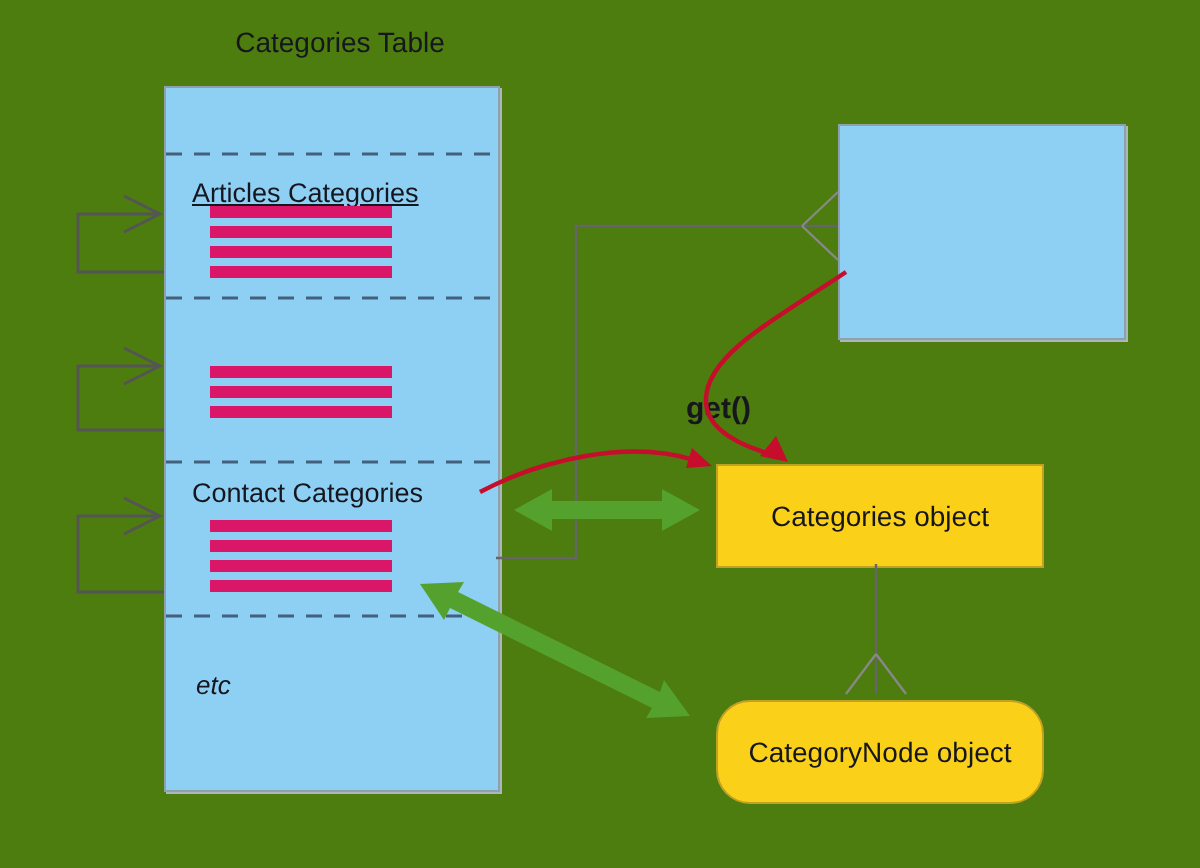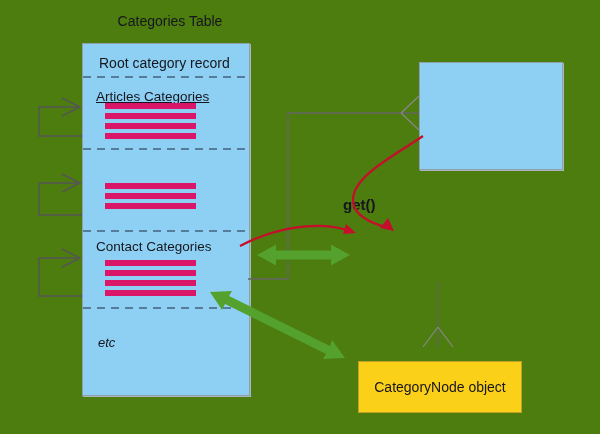--- a/index.html
+++ b/index.html
@@ -31,21 +31,20 @@
 </head>
 <body>
 
 <div id="canvas">
 
   <div class="abs diagram-title" style="left:82px;top:13px;width:176px;">Categories Table</div>
 
 
   <div class="abs table-box" style="left:82px;top:43px;width:166px;height:351px;">
 
-    <div class="abs row-label" style="left:16px;top:11px;">Root category record</div>
 
     <div class="abs sec-label" style="left:13px;top:45px;text-decoration:underline;">Articles Categories</div>
     <div class="abs bars" style="left:22px;top:59px;">
         <div class="bar"></div>
         <div class="bar"></div>
         <div class="bar"></div>
         <div class="bar"></div>
       </div>
 
     <div class="abs bars" style="left:22px;top:139px;">
@@ -60,22 +59,25 @@
         <div class="bar"></div>
         <div class="bar"></div>
         <div class="bar"></div>
       </div>
 
     <div class="abs sec-label" style="left:15px;top:291px;font-size:13px;font-style:italic;">etc</div>
   </div>
 
   <div class="abs table-box" style="left:419px;top:62px;width:142px;height:106px;"></div>
 
+  <div class="abs obj-box" style="left:358px;top:232px;width:162px;height:50px;">
+    <span>Categories object</span>
+  </div>
 
-  <div class="abs obj-box" style="left:358px;top:361px;width:162px;height:50px;">
+  <div class="abs obj-box" style="left:358px;top:350px;width:162px;height:50px;border-radius:17px;">
     <span>CategoryNode object</span>
   </div>
 
   <div class="abs get-label" style="left:325px;top:196px;margin-left:18px;">get()</div>
 
   <svg class="overlay" width="600" height="434" viewBox="0 0 600 434">
 
     <g style="stroke:var(--dash);stroke-width:1.5;" stroke-dasharray="8 6">
       <line x1="83" y1="77" x2="247" y2="77"></line>
       <line x1="83" y1="149" x2="247" y2="149"></line>

